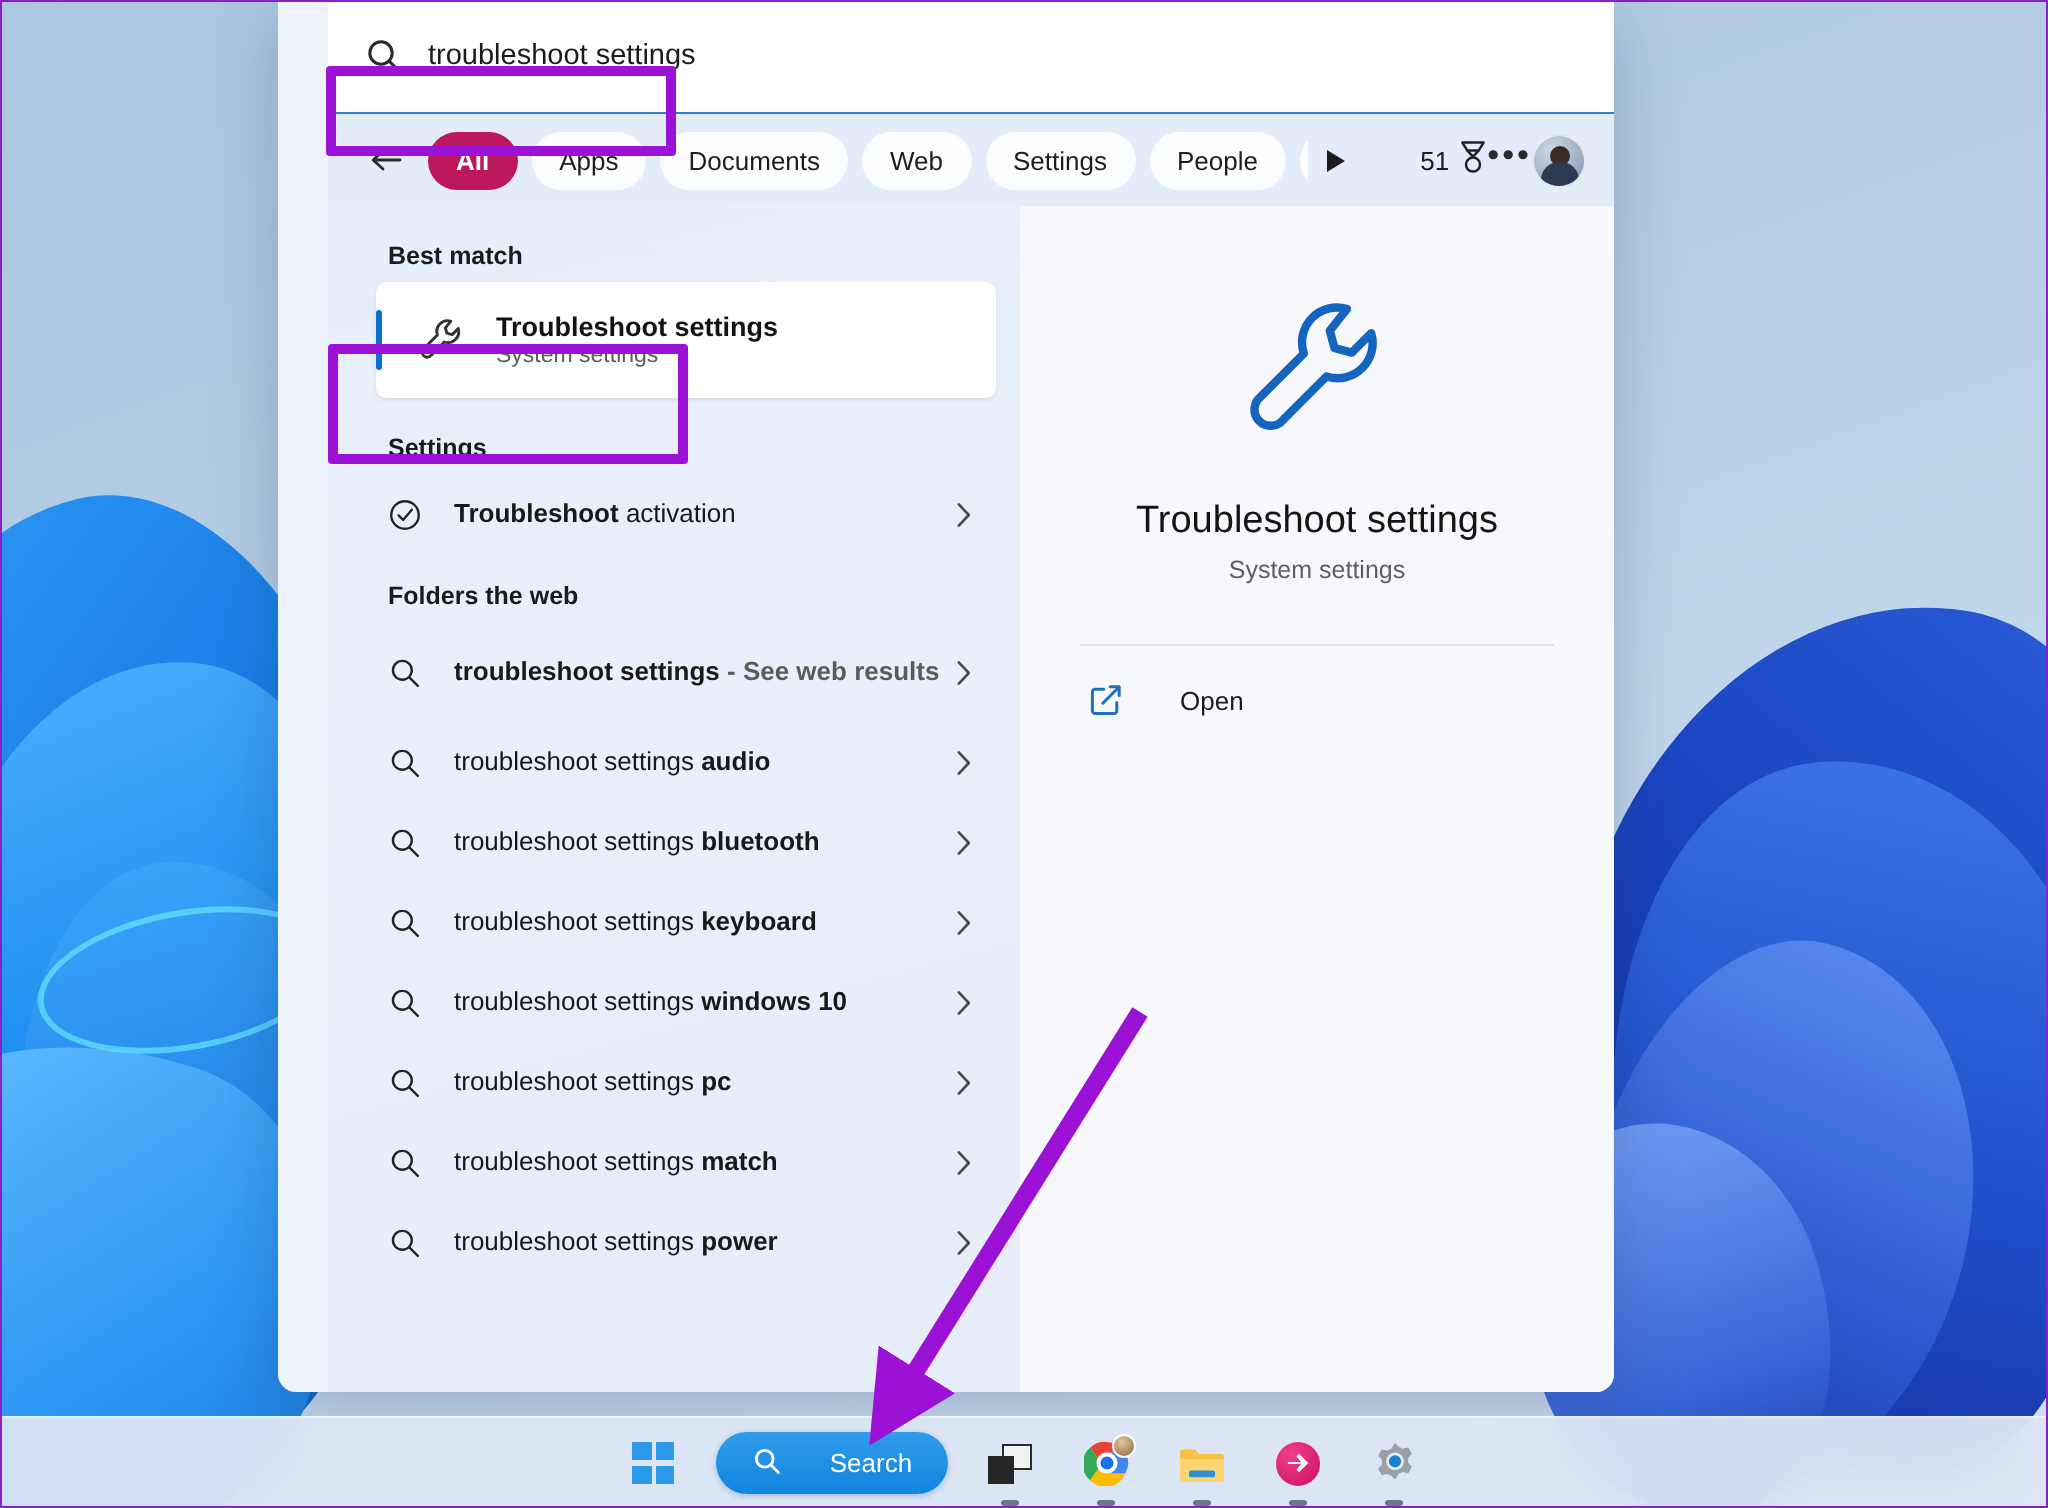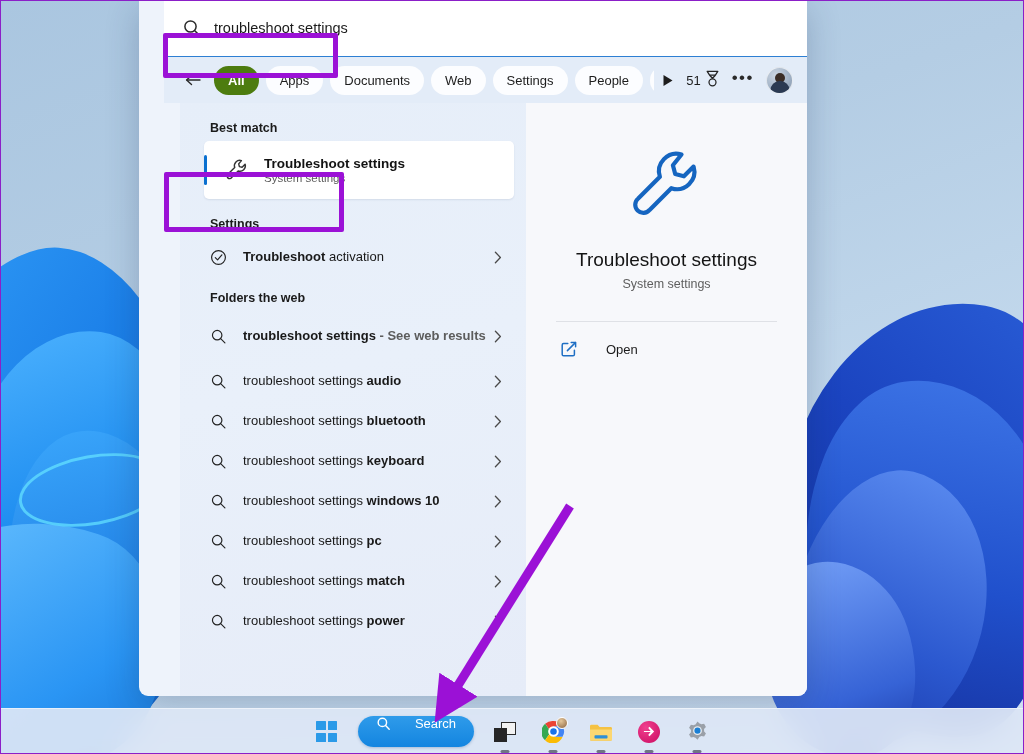--- a/index.html
+++ b/index.html
@@ -168,37 +168,37 @@
     border-radius: 15px;
     background: rgba(255,255,255,.88);
     color: #1d1d1d;
     font-size: 13px;
     display: flex;
     align-items: center;
     white-space: nowrap;
     cursor: pointer;
   }
   .pill.active {
-    background: #4d7c0f;
+    background: #be185d;
     color: #ffffff;
     font-weight: 600;
   }
   .pill.clipped { max-width: 40px; overflow: hidden; }
   .pill-more-arrow {
     margin-left: 8px;
     color: #1d1d1d;
     display: flex; align-items: center;
     cursor: pointer;
     flex: 0 0 auto;
   }
   .filterbar-right {
     margin-left: auto;
     display: flex;
     align-items: center;
-    gap: 12px;
+    gap: 0;
     flex: 0 0 auto;
     text-align: center;
   }
   .rewards {
     display: flex;
     align-items: center;
     gap: 4px;
     font-size: 13px;
     color: #1d1d1d;
     cursor: pointer;
@@ -244,21 +244,20 @@
     flex: 1 1 auto;
     display: flex;
     min-height: 0;
   }
   .left-pane {
     width: 346px;
     background: linear-gradient(165deg, #e6eef9 0%, #e9f0fa 45%, #e6ecf8 100%);
     padding: 10px 0 0 0;
     flex: 0 0 auto;
     overflow: hidden;
-    margin-left: 16px;
   }
   .right-pane {
     flex: 1 1 auto;
     background: #f7f8fb;
     padding: 26px 30px 0 30px;
     display: flex;
     flex-direction: column;
     align-items: center;
   }
 
@@ -402,20 +401,21 @@
   .win-logo i { background: #2b9ae8; display: block; border-radius: .5px; }
   .search-pill {
     height: 31px;
     min-width: 112px;
     padding: 0 18px;
     border-radius: 16px;
     background: linear-gradient(180deg, #2f9bea 0%, #1385e0 100%);
     color: #ffffff;
     font-size: 13px;
     display: flex;
+    align-items: center;
     gap: 24px;
     cursor: pointer;
     box-shadow: 0 1px 3px rgba(0,60,120,.25);
   }
   .search-pill svg { flex: 0 0 auto; }
 
   
   .icn-taskview { position: relative; width: 22px; height: 20px; }
   .icn-taskview .tv-back {
     position: absolute; right: 0; top: 0;

